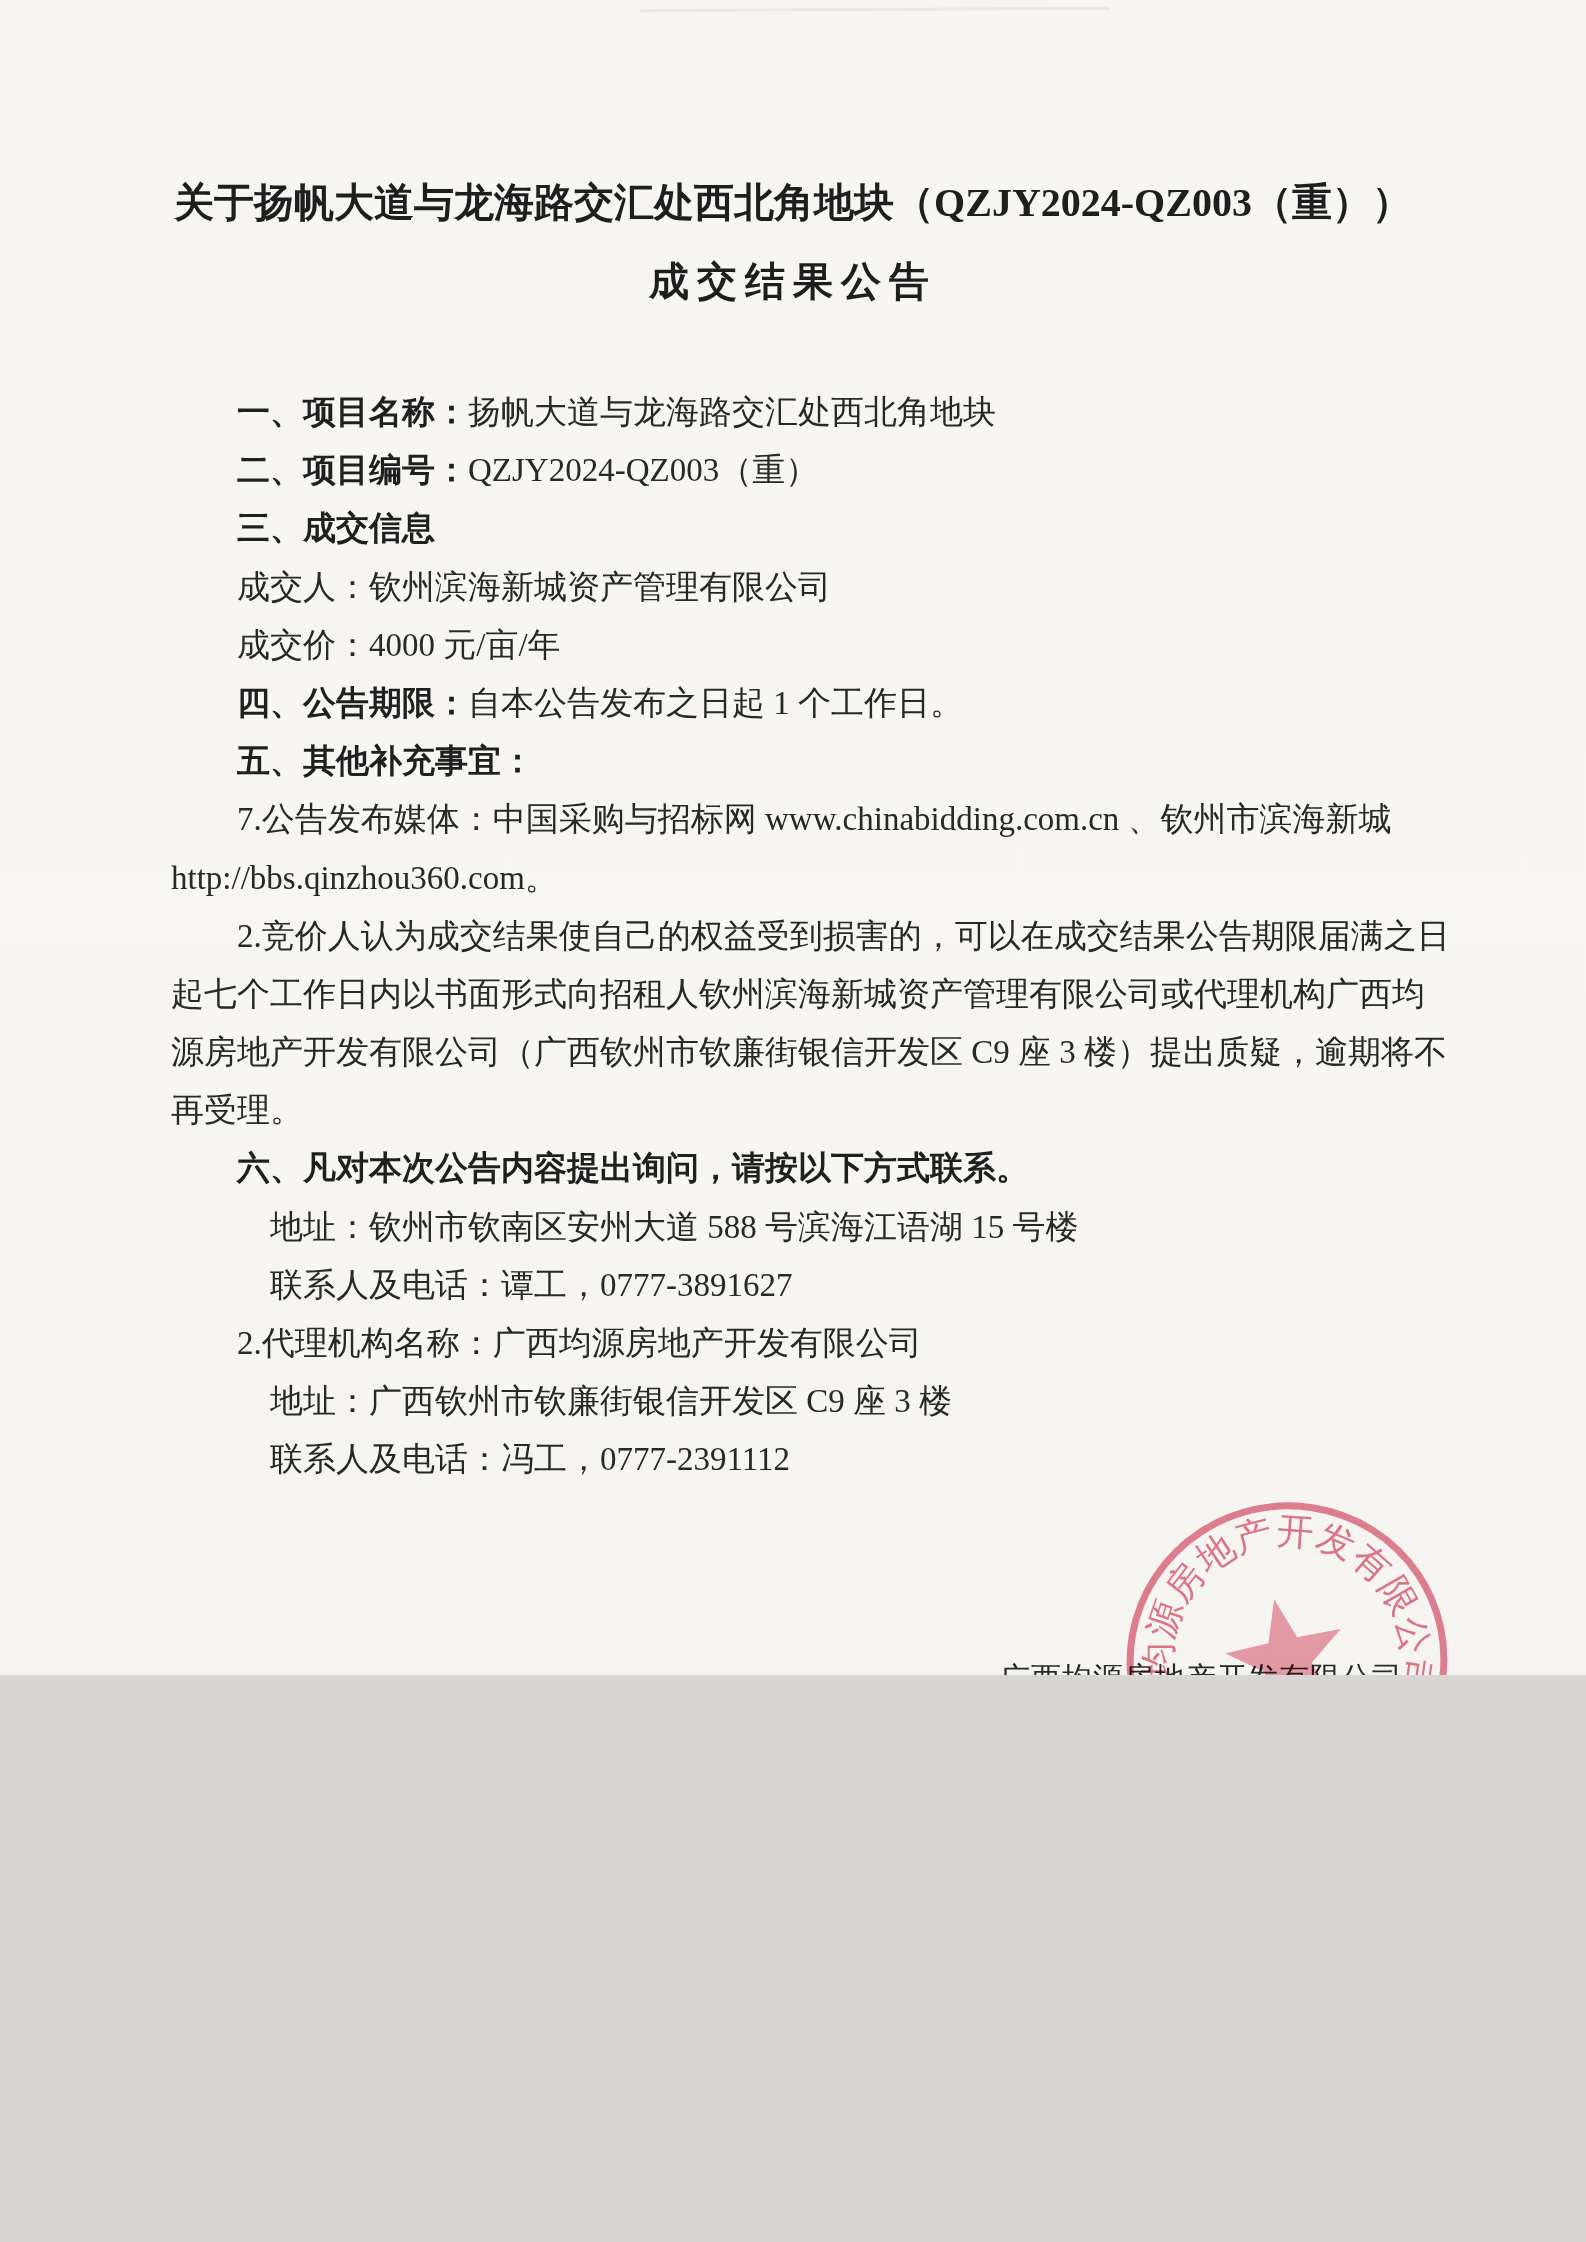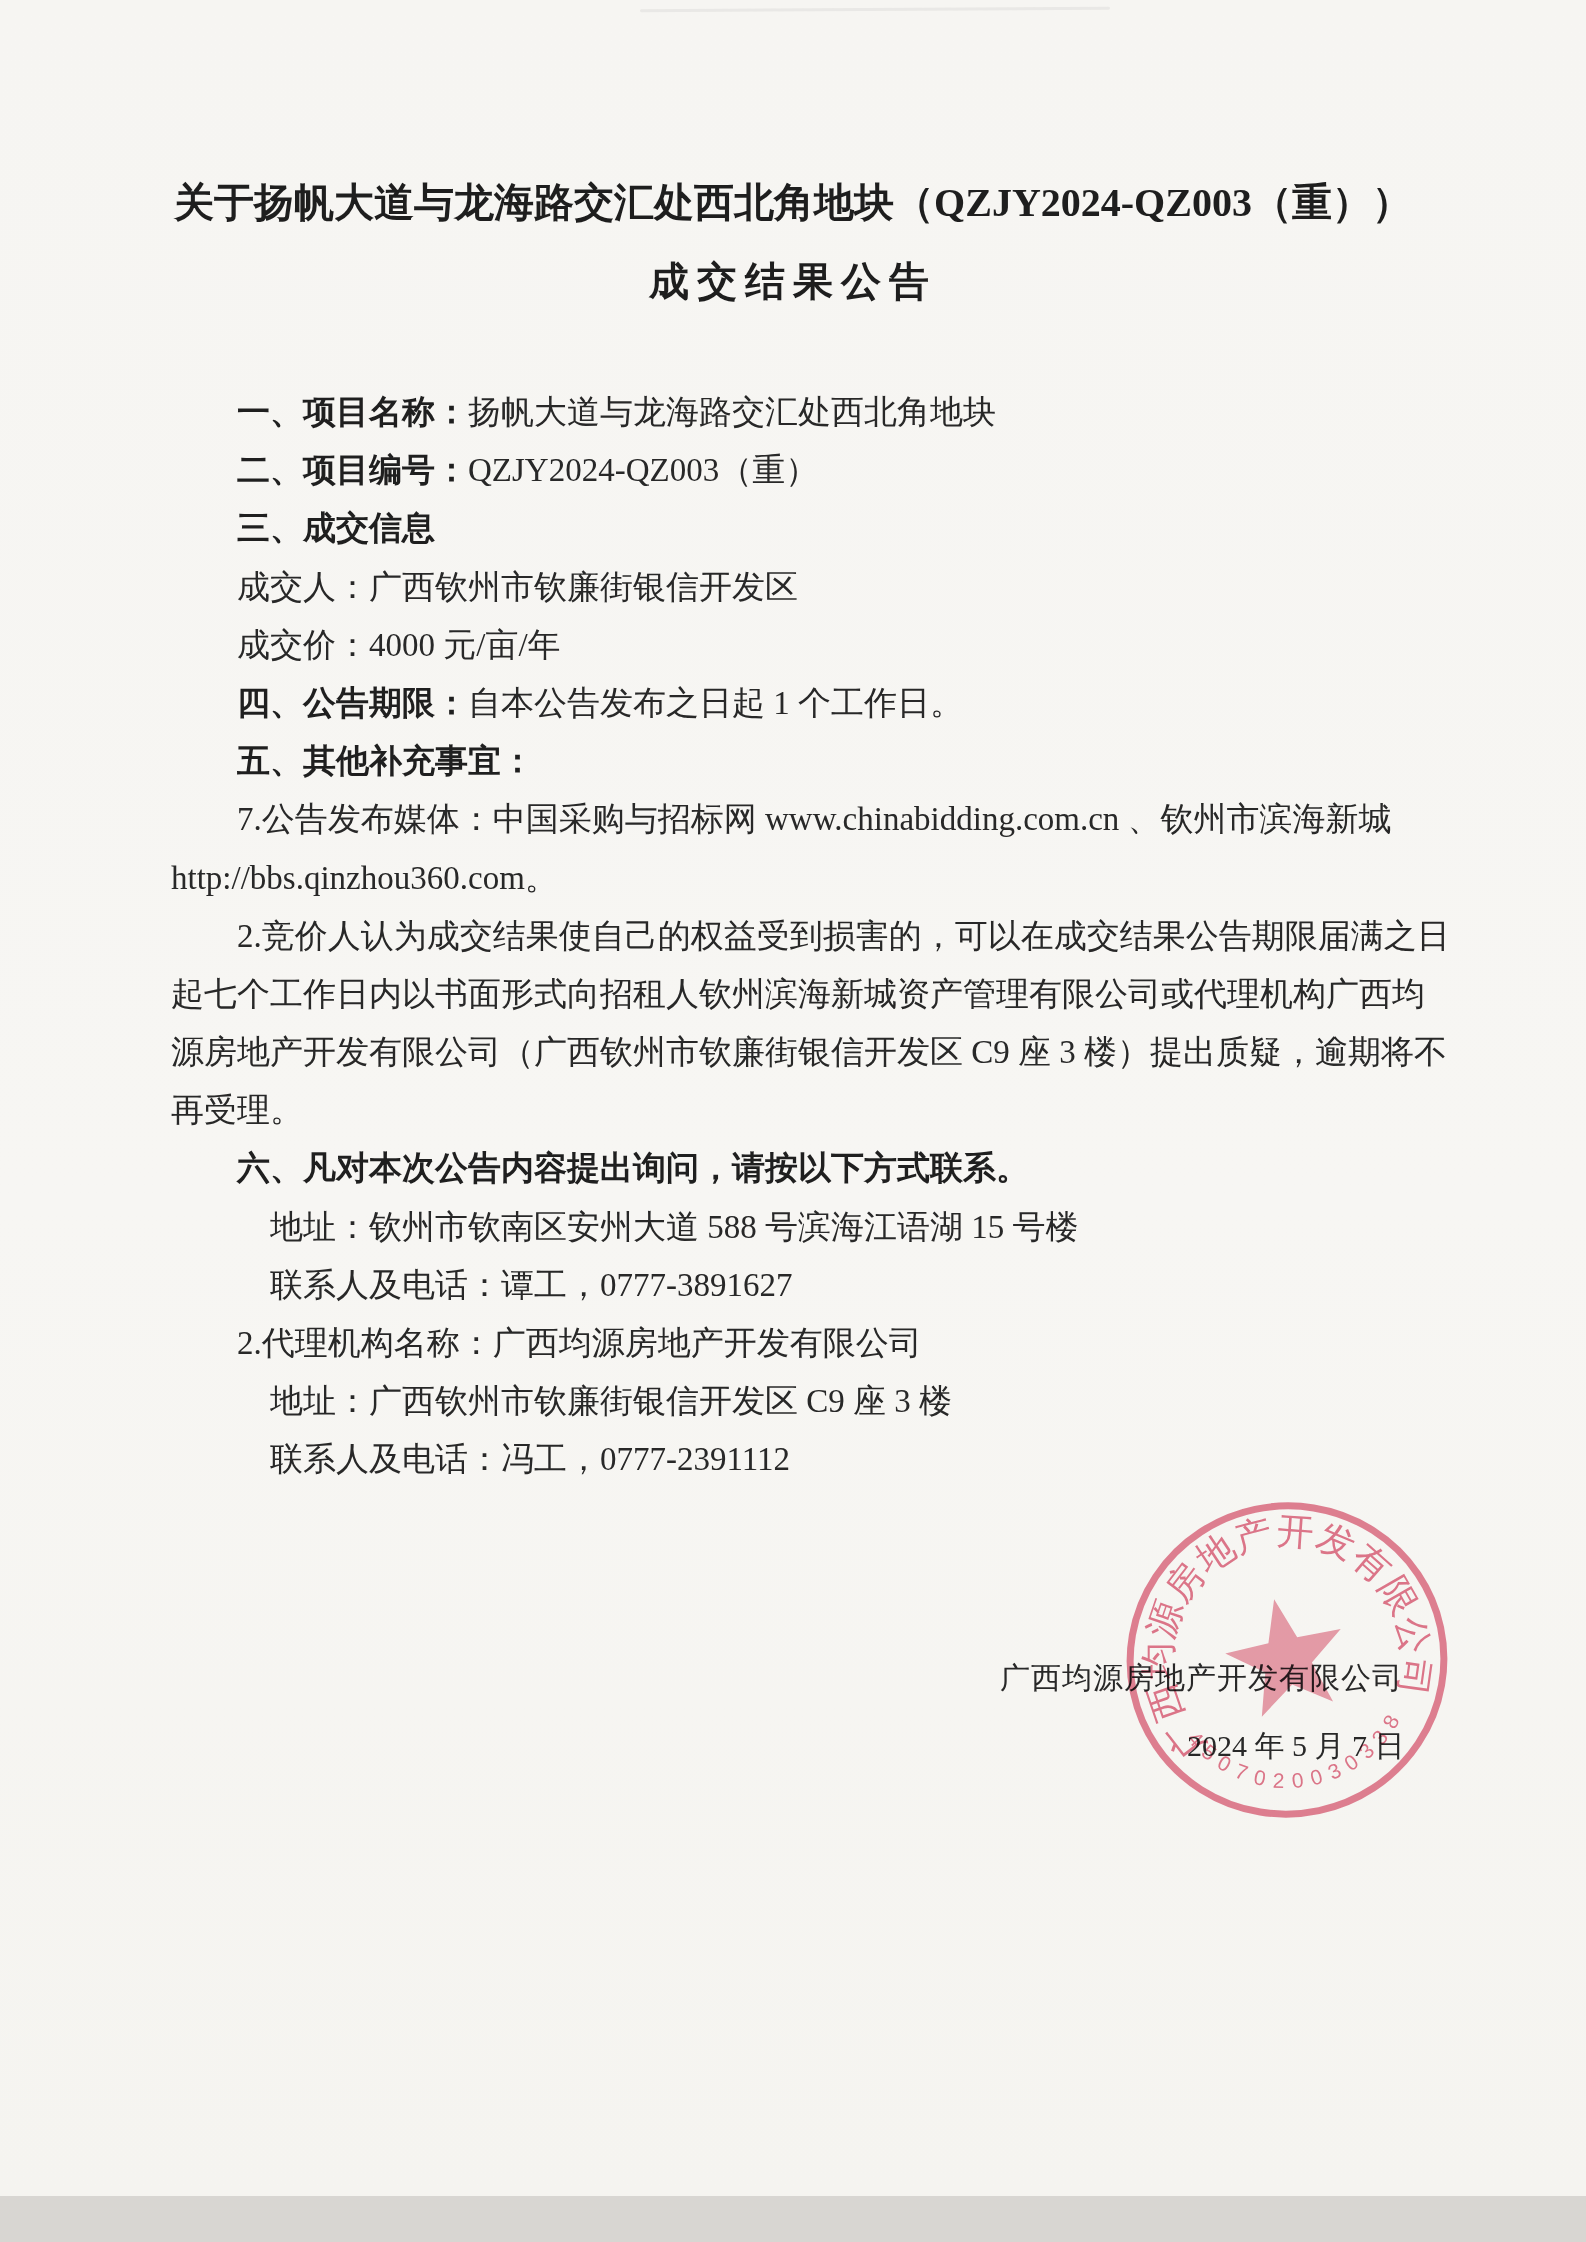--- a/index.html
+++ b/index.html
@@ -1,18 +1,18 @@
 <!DOCTYPE html>
 <html><head>
 <meta charset="utf-8">
 <style>
   html,body{margin:0;padding:0;background:#d8d6d2;}
   .page{
     position:relative;
-    width:1586px;height:2196px;
+    width:1586px;height:1675px;
     margin:0 auto;
     background:#f7f6f3;
     background-image:linear-gradient(180deg,#f6f5f2 0%,#f7f6f3 55%,#f5f4f0 100%);
     overflow:hidden;
     font-family:"Liberation Serif","DejaVu Serif",serif;
     color:#262626;
   }
   .scan-smudge{
     position:absolute;left:640px;top:8px;width:470px;height:3px;
     background:rgba(90,90,90,.08);transform:rotate(-.3deg);border-radius:2px;
@@ -60,21 +60,21 @@
 
   <div class="scan-smudge"></div>
 
   <div class="title title1">关于扬帆大道与龙海路交汇处西北角地块（QZJY2024-QZ003（重））</div>
   <div class="title title2">成交结果公告</div>
 
   <div class="lines">
     <div class="line i2"><span class="b">一、项目名称：</span><span>扬帆大道与龙海路交汇处西北角地块</span></div>
     <div class="line i2"><span class="b">二、项目编号：</span><span>QZJY2024-QZ003（重）</span></div>
     <div class="line i2"><span class="b">三、成交信息</span><span></span></div>
-    <div class="line i2"><span class="b"></span><span>成交人：广西钦州市钦廉街银信开发区</span></div>
+    <div class="line i2"><span class="b"></span><span>成交人：钦州滨海新城资产管理有限公司</span></div>
     <div class="line i2"><span class="b"></span><span>成交价：4000 元/亩/年</span></div>
     <div class="line i2"><span class="b">四、公告期限：</span><span>自本公告发布之日起 1 个工作日。</span></div>
     <div class="line i2"><span class="b">五、其他补充事宜：</span><span></span></div>
     <div class="line i2"><span class="b"></span><span>7.公告发布媒体：中国采购与招标网 www.chinabidding.com.cn 、钦州市滨海新城</span></div>
     <div class="line i0"><span class="b"></span><span>http://bbs.qinzhou360.com。</span></div>
     <div class="line i2"><span class="b"></span><span>2.竞价人认为成交结果使自己的权益受到损害的，可以在成交结果公告期限届满之日</span></div>
     <div class="line i0"><span class="b"></span><span>起七个工作日内以书面形式向招租人钦州滨海新城资产管理有限公司或代理机构广西均</span></div>
     <div class="line i0"><span class="b"></span><span>源房地产开发有限公司（广西钦州市钦廉街银信开发区 C9 座 3 楼）提出质疑，逾期将不</span></div>
     <div class="line i0"><span class="b"></span><span>再受理。</span></div>
     <div class="line i2"><span class="b">六、凡对本次公告内容提出询问，请按以下方式联系。</span><span></span></div>

